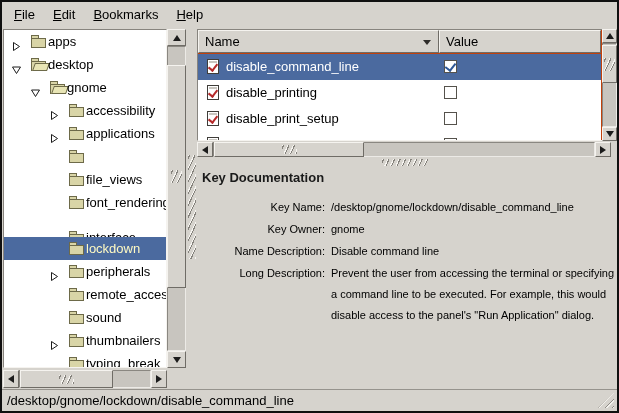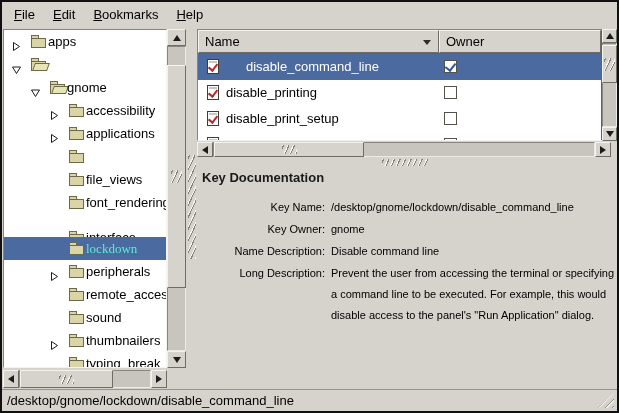--- a/index.html
+++ b/index.html
@@ -15,21 +15,21 @@
   
   .sunken{border:1px solid;border-color:#87847e #f5f3ef #f5f3ef #87847e;box-sizing:border-box;}
 
   
   .menubar{position:absolute;left:2px;top:2px;width:615px;height:27px;padding-left:3px;box-sizing:border-box;}
   .menu-item{display:inline-block;padding:5px 9px;font-size:13px;color:#000;}
 
   
   .tree-view{position:absolute;left:3px;top:29px;width:164px;height:339px;background:#fff;overflow:hidden;}
   .tree-row{position:absolute;left:0;width:100%;height:23px;line-height:23px;font-size:13px;color:#000;}
-  .tree-row.selected{background:var(--selection,#4b6a9f);color:#5eead4;font-family:Liberation Serif, serif;}
+  .tree-row.selected{background:var(--selection,#4b6a9f);color:#fef9c3;}
   .expander{position:absolute;top:6px;width:11px;height:11px;}
   .folder{position:absolute;top:5px;width:17px;height:13px;}
   .folder i{position:absolute;box-sizing:border-box;background:var(--folder,#d9d5a7);border:1px solid #6d6a49;}
   .folder.closed i.tab{left:0;top:0;width:8px;height:5px;}
   .folder.closed i.body{left:0;top:3px;width:15px;height:10px;}
   .folder.open i.back{left:0;top:0;width:8px;height:5px;}
   .folder.open i.body{left:0;top:3px;width:15px;height:10px;}
   .folder.open i.front{left:1px;top:5px;width:15px;height:8px;background:#e8e5b5;transform:skewX(-20deg);transform-origin:0 100%;}
   .tree-label{position:absolute;top:0;white-space:nowrap;}
 
@@ -84,21 +84,21 @@
   .hcell{position:absolute;top:0;height:23px;background:var(--window_bg,#d6d3cd);
          border:1px solid;border-color:#f5f3ef #6f6c66 #6f6c66 #f5f3ef;box-sizing:border-box;
          font-size:13px;line-height:21px;padding-left:6px;color:#000;}
   #hcell-0{left:0;width:241px;}
   #hcell-1{left:241px;width:162px;}
   .sort-arrow{position:absolute;right:7px;top:9px;width:0;height:0;
          border-left:4px solid transparent;border-right:4px solid transparent;border-top:5px solid #2e2c29;}
   .list-row{position:absolute;left:0;width:403px;height:26px;background:#fff;}
   .list-row.selected{background:var(--selection,#4b6a9f);}
   .list-row .row-label{position:absolute;left:28px;top:0;line-height:26px;font-size:13px;color:#000;white-space:nowrap;}
-  .list-row.selected .row-label{color:#fff;margin-left:20px;}
+  .list-row.selected .row-label{color:#fff;}
   .key-icon{position:absolute;left:9px;top:5px;width:12px;height:15px;background:#fff;border:1px solid #3f3d39;box-sizing:border-box;}
   .key-icon::before{content:"";position:absolute;left:1px;top:1px;right:1px;height:2px;background:#c9c6c0;}
   .key-icon::after{content:"";position:absolute;left:2px;top:2px;width:4px;height:7px;
          border-right:2px solid var(--key_icon_red,#b52a2a);border-bottom:2px solid var(--key_icon_red,#b52a2a);transform:rotate(38deg);}
   .checkbox{position:absolute;left:246px;top:6px;width:13px;height:13px;background:#fff;border:1px solid #55524c;box-sizing:border-box;}
   .checkbox.checked::after{content:"";position:absolute;left:2px;top:0;width:5px;height:8px;
          border-right:2px solid var(--check_blue,#2d5796);border-bottom:2px solid var(--check_blue,#2d5796);transform:rotate(38deg);}
 
   
   .docs{position:absolute;left:197px;top:168px;width:420px;height:220px;}
@@ -135,20 +135,21 @@
       </div>
       <div class="tree-row" style="top: 23px;">
         <span class="expander" style="left: 7px;"><svg width="11" height="11" viewBox="0 0 11 11">
             <path d="M1.5 3 L9.5 3 L5.5 9.5 Z" fill="none" stroke="#1c1c1c"></path>
           </svg></span>
         <span class="folder open" style="left: 27px;">
           <i class="back"></i>
           <i class="body"></i>
           <i class="front"></i>
         </span>
+        <span class="tree-label" style="left: 44px;">desktop</span>
       </div>
       <div class="tree-row" style="top: 46px;">
         <span class="expander" style="left: 26px;"><svg width="11" height="11" viewBox="0 0 11 11">
             <path d="M1.5 3 L9.5 3 L5.5 9.5 Z" fill="none" stroke="#1c1c1c"></path>
           </svg></span>
         <span class="folder open" style="left: 46px;">
           <i class="back"></i>
           <i class="body"></i>
           <i class="front"></i>
         </span>
@@ -276,21 +277,21 @@
         <span class="tri tri-right"></span>
       </div>
   </div>
 
   <div class="vsplit">
     <span class="grip-v grip-diag"></span>
   </div>
 
   <div class="list-frame sunken" id="list-frame">
       <div class="hcell" id="hcell-0"><span>Name</span><span class="sort-arrow"></span></div>
-      <div class="hcell" id="hcell-1"><span>Owner</span></div>
+      <div class="hcell" id="hcell-1"><span>Value</span></div>
       <div class="list-row selected" style="top: 24px;">
         <span class="key-icon"></span>
         <span class="row-label">disable_command_line</span>
         <span class="checkbox checked"></span>
       </div>
       <div class="list-row" style="top: 76px;">
         <span class="key-icon"></span>
         <span class="row-label">disable_print_setup</span>
         <span class="checkbox"></span>
       </div>

